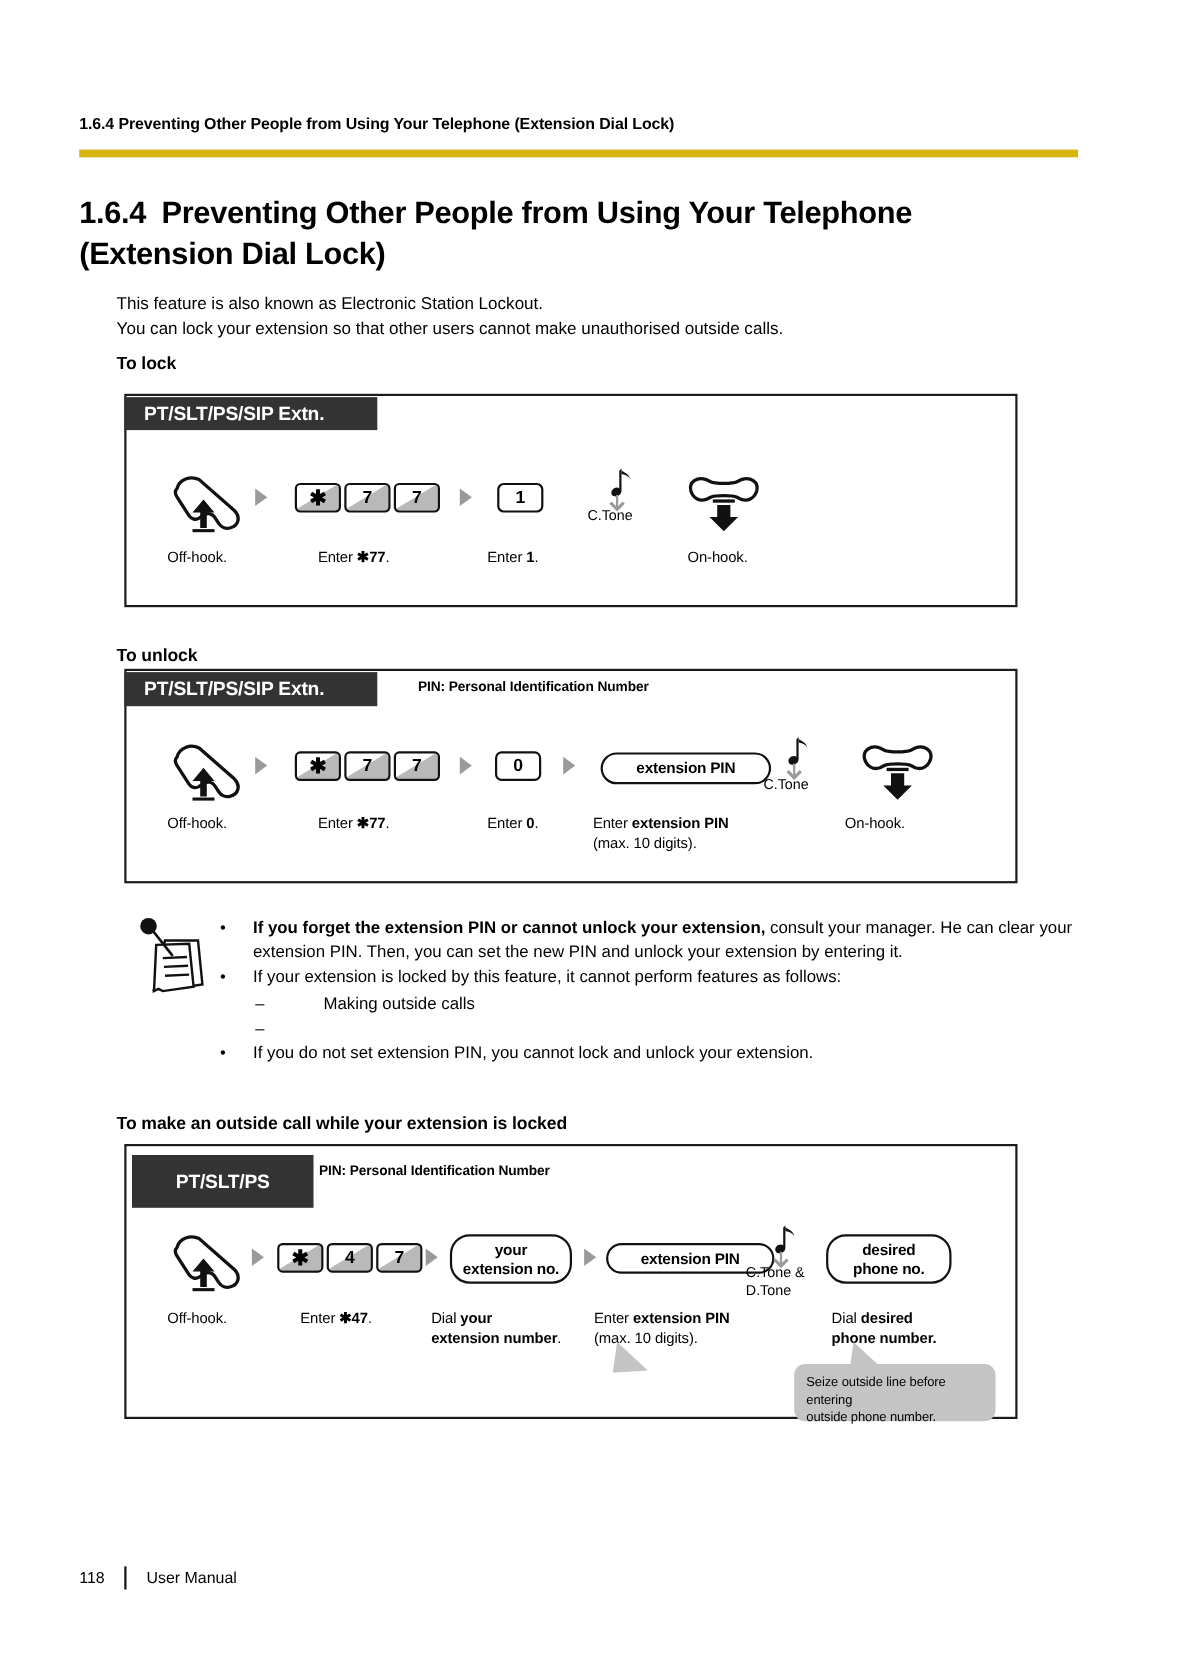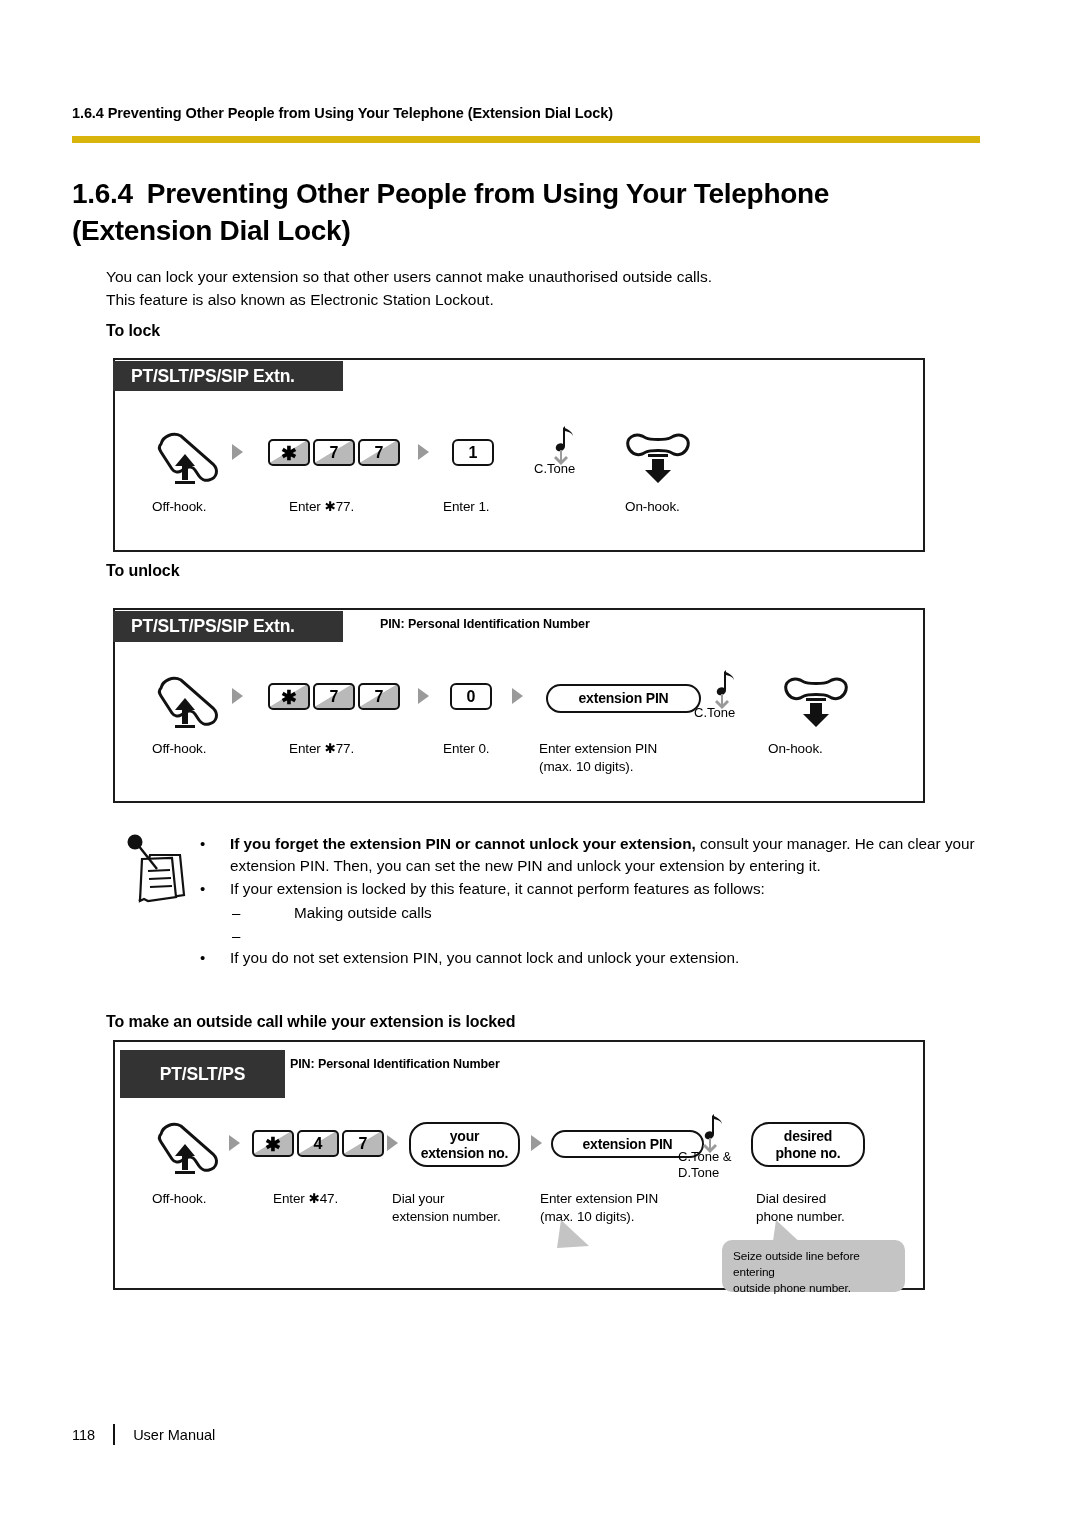--- a/index.html
+++ b/index.html
@@ -35,21 +35,21 @@
 
   
   .intro{
     position:absolute;left:106px;top:266px;width:840px;
     font-size:15.5px;line-height:1.46;
   }
 
   
   .subhead{position:absolute;font-size:16px;font-weight:bold;letter-spacing:-0.1px;}
   #sh-lock{left:106px;top:322px;}
-  #sh-unlock{left:106px;top:562px;}
+  #sh-unlock{left:106px;top:588px;}
   #sh-outside{left:106px;top:1013px;}
 
   
   .flowbox{
     position:absolute;
     border:2px solid #1b1b1b;
     background:#ffffff;
     box-sizing:border-box;
   }
   #box1{left:113px;top:358px;width:812px;height:194px;}
@@ -74,21 +74,21 @@
 
   .pinnote{
     position:absolute;font-size:12.5px;font-weight:bold;
     letter-spacing:-0.1px;white-space:nowrap;
   }
   #pin2{left:380px;top:617px;}
   #pin3{left:290px;top:1057px;}
   .caption{
     position:absolute;font-size:13.5px;line-height:1.30;letter-spacing:-0.1px;
   }
-  .caption b{font-weight:normal;}
+  .caption b{font-weight:bold;}
 
   
   .hs{position:absolute;}
 
   
   .keyrow{position:absolute;display:flex;}
   .key{
     width:42px;height:27px;
     border:2px solid #111;border-radius:5px;
     margin-right:3px;
@@ -164,22 +164,22 @@
 <div class="page">
 
   <div class="runhead">1.6.4 Preventing Other People from Using Your Telephone (Extension Dial Lock)</div>
   <div class="goldbar"></div>
 
   <div class="h1">
     <span class="num">1.6.4</span><span>Preventing Other People from Using Your Telephone (Extension Dial Lock)</span>
   </div>
 
   <div class="intro">
+    <div>This feature is also known as Electronic Station Lockout.</div>
     <div>You can lock your extension so that other users cannot make unauthorised outside calls.</div>
-    <div>This feature is also known as Electronic Station Lockout.</div>
   </div>
 
   <div class="subhead" id="sh-lock">To lock</div>
 
   <div class="flowbox" id="box1"></div>
   <div class="tag left" id="tag1">PT/SLT/PS/SIP Extn.</div>
 
   <div class="hs" style="left:155px;top:428px;">
     <svg width="72" height="56" viewBox="0 0 72 56">
       <g stroke="#111" stroke-width="3" fill="#fff">

